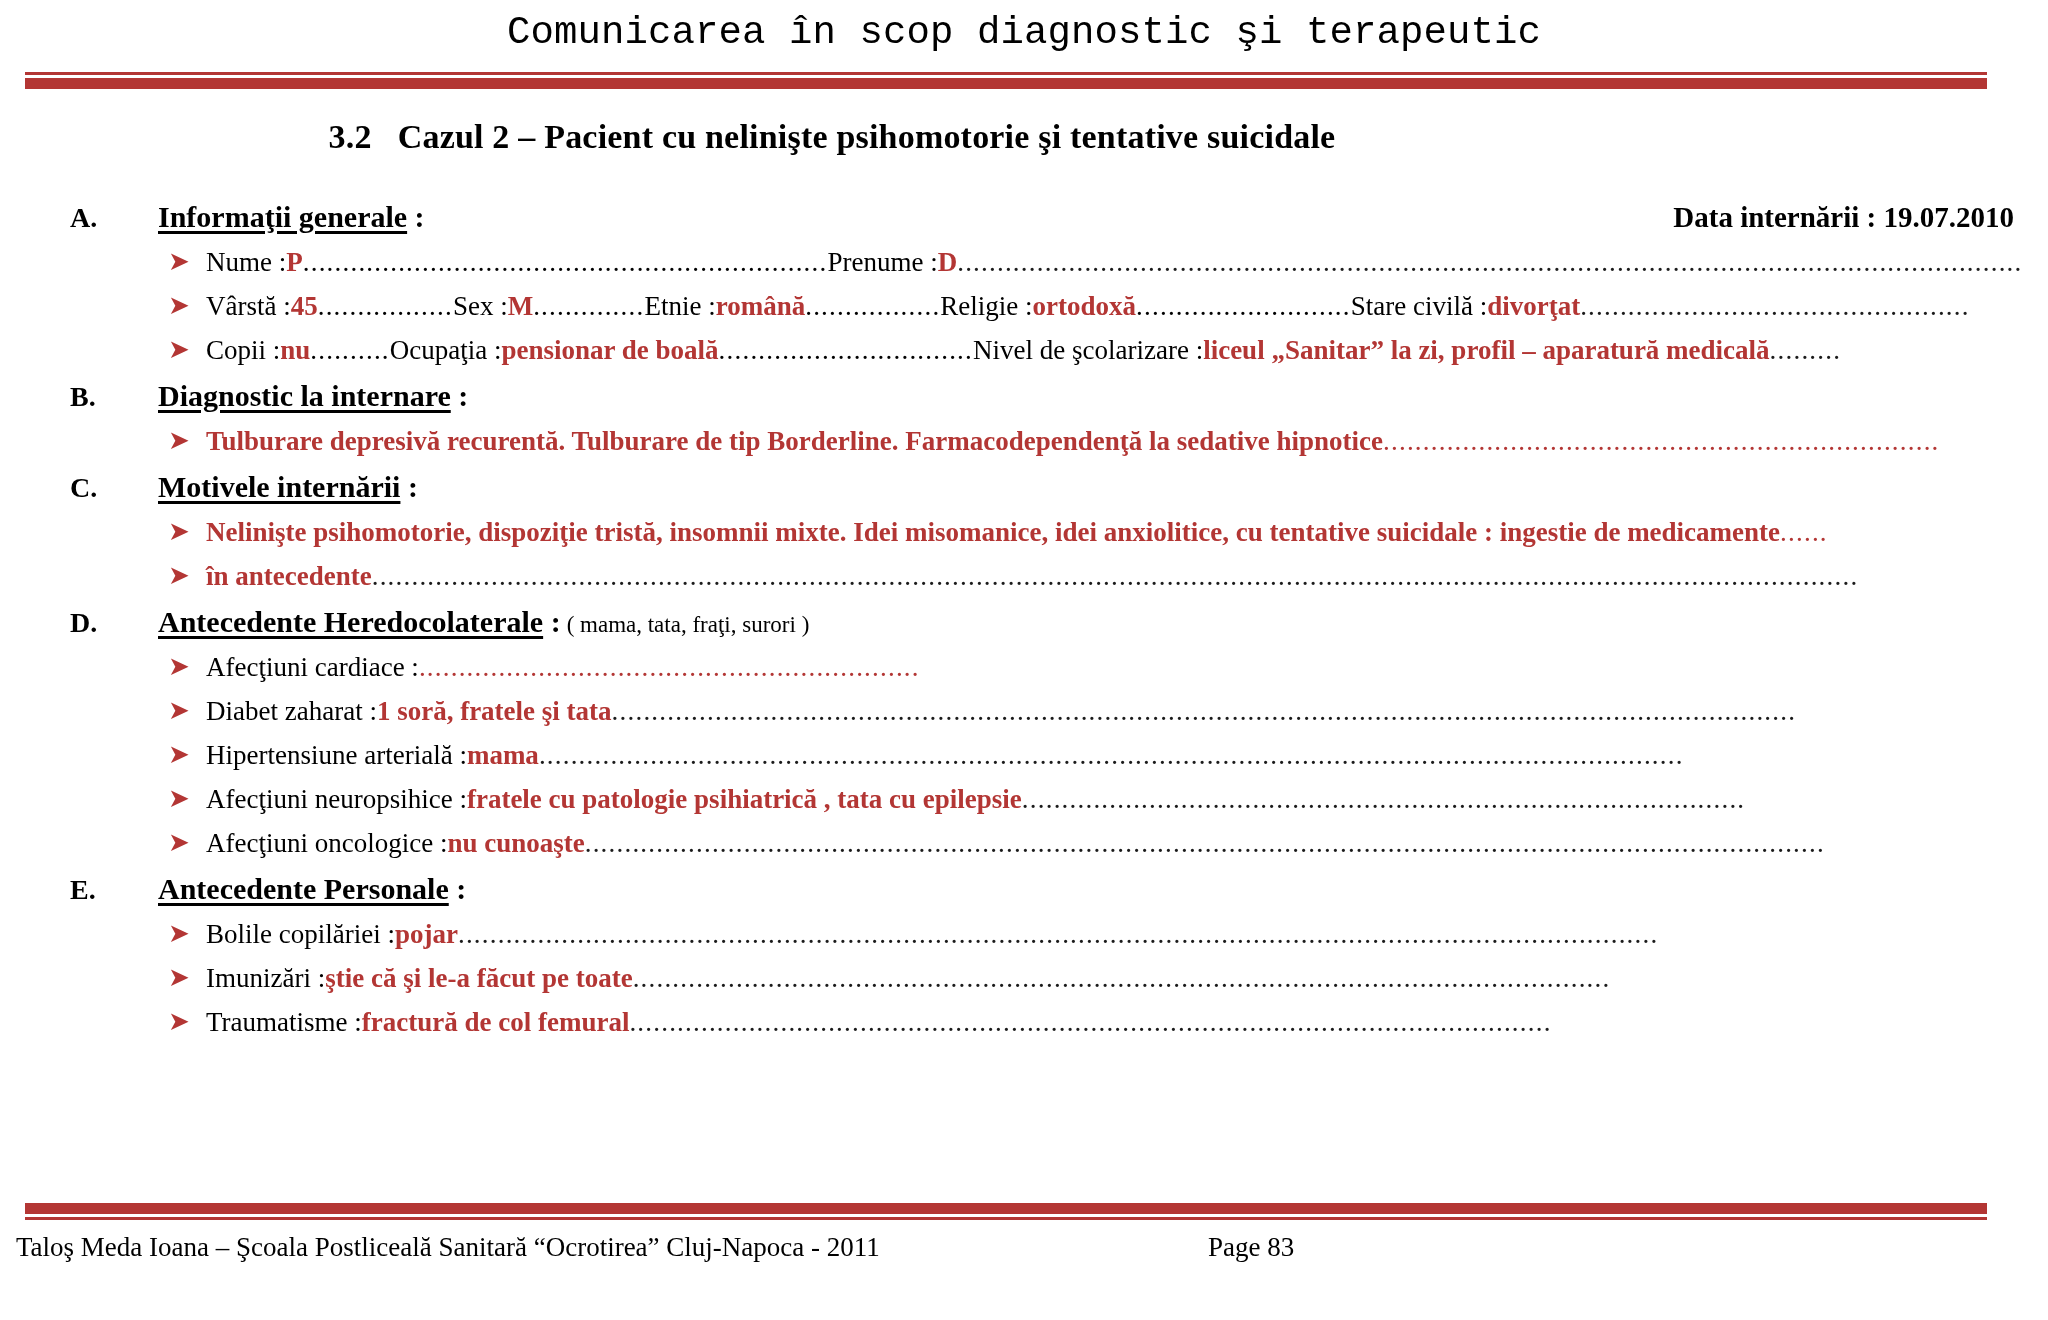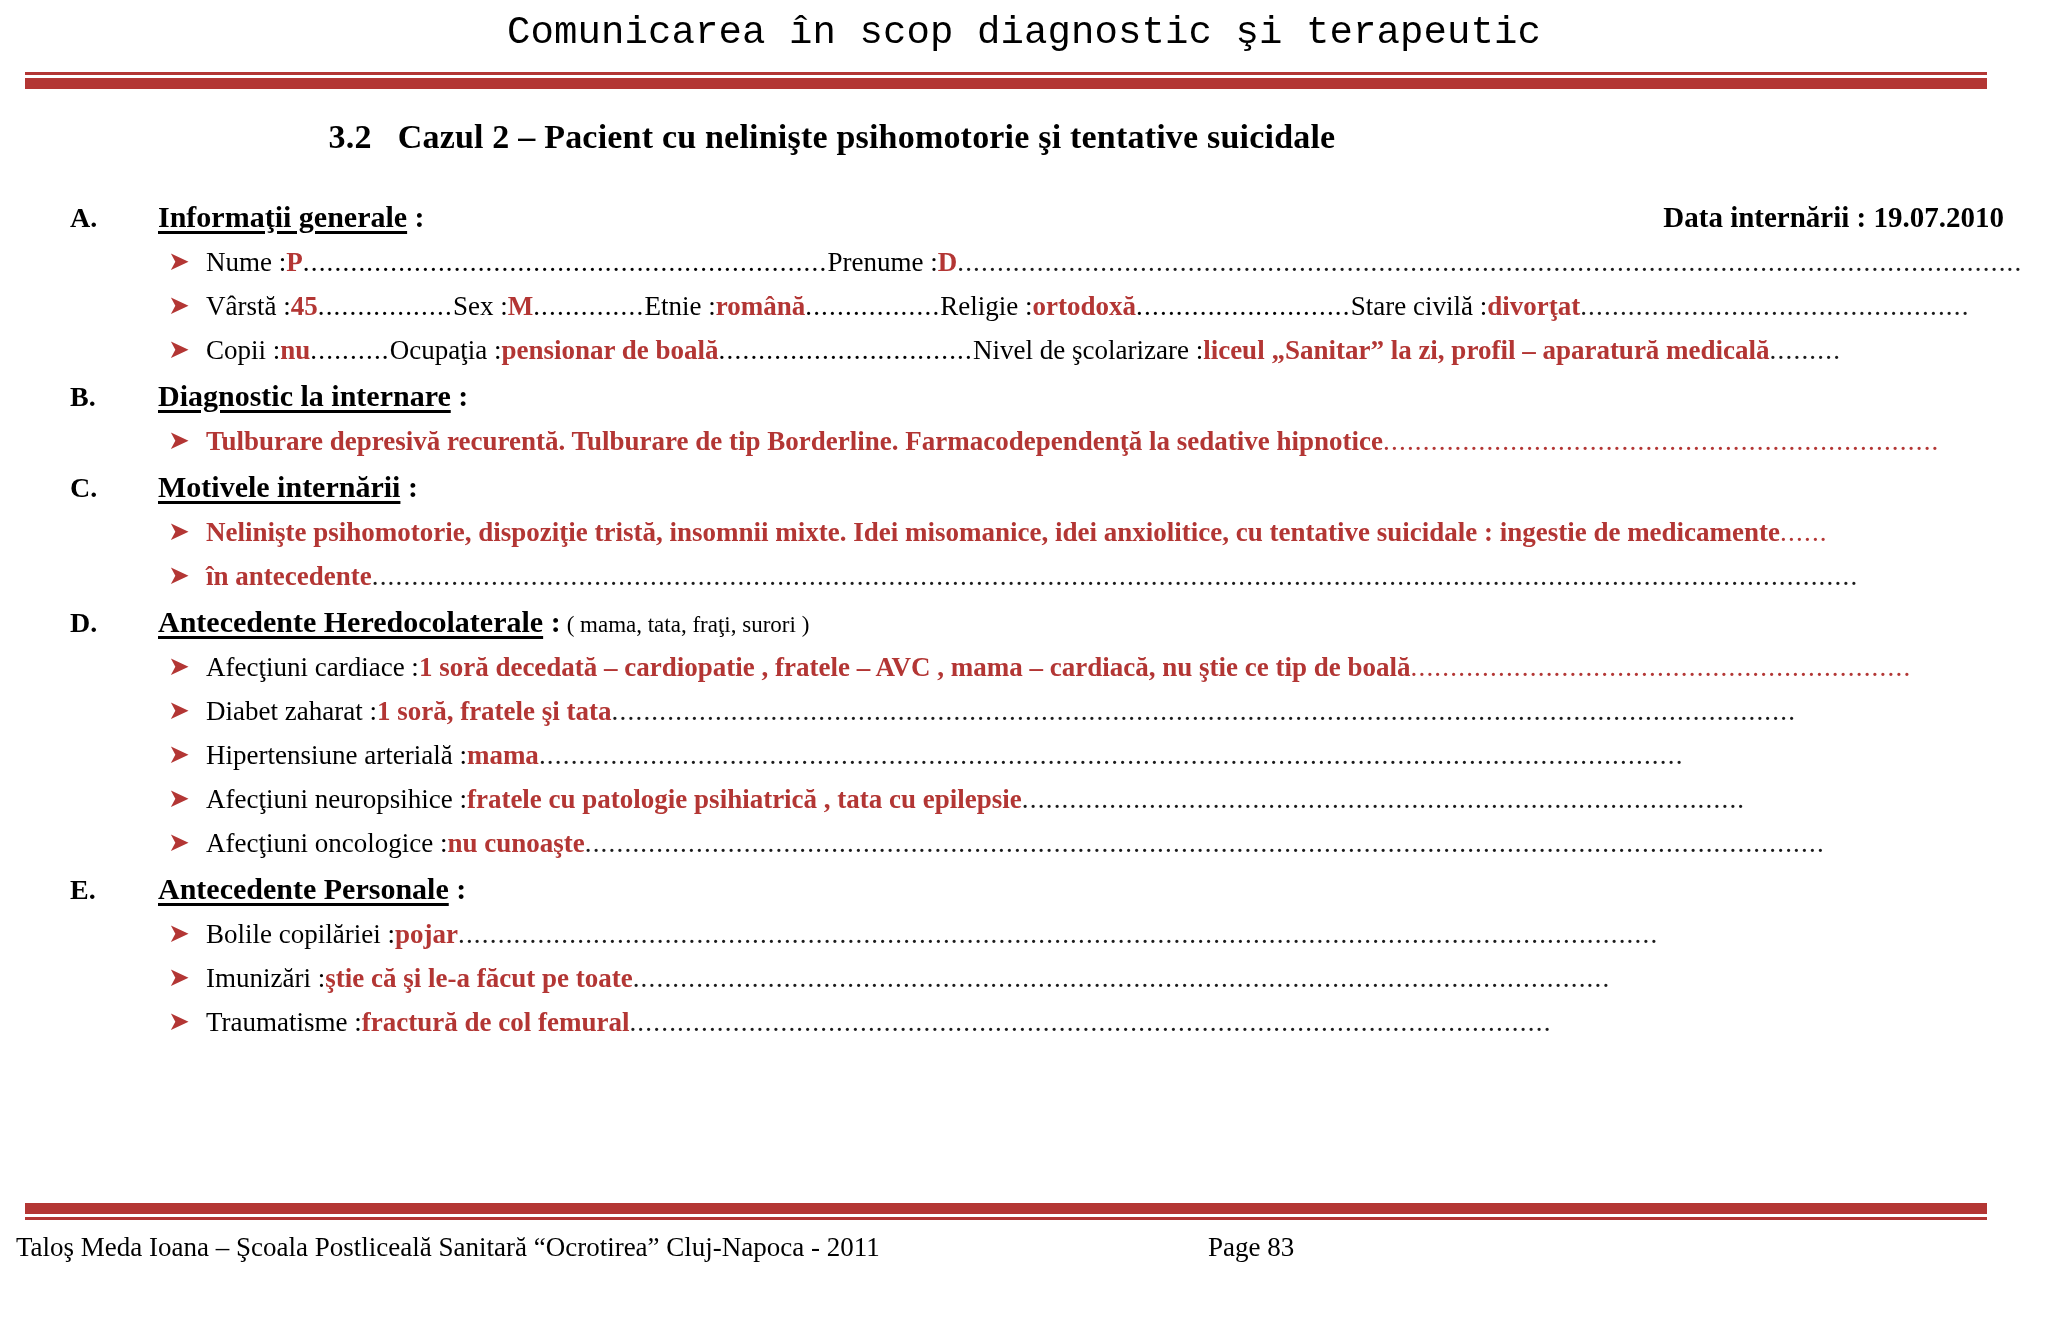--- a/index.html
+++ b/index.html
@@ -148,21 +148,21 @@
     color: #b33634;
     font-weight: bold;
   }
   .red-lead { color: #b33634; }
 
   
   .sec-head-right {
     margin-left: auto;
     font-size: 29px;
     font-weight: bold;
-    padding-right: 44px;
+    padding-right: 34px;
     white-space: pre;
   }
 
   
   .footer-rule {
     position: absolute;
     left: 25px;
     top: 1203px;
     width: 1962px;
     height: 17px;
@@ -302,21 +302,20 @@
   <div class="sec-head">
     <span class="sec-letter">D.</span>
     <span class="sec-name">Antecedente Heredocolaterale</span>
     <span class="sec-colon"> :</span>
     <span class="sec-paren">( mama, tata, fraţi, surori )</span>
   </div>
 
   <div class="bullet-row">
     <span class="arrow">➤</span>
     <span class="row-text">Afecţiuni cardiace : </span>
-    <span class="row-text red">1 soră decedată – cardiopatie , fratele – AVC , mama – cardiacă, nu ştie ce tip de boală</span>
     <span class="fill red-lead">...............................................................</span>
   </div>
 
   <div class="bullet-row">
     <span class="arrow">➤</span>
     <span class="row-text">Diabet zaharat : </span>
     <span class="row-text red">1 soră, fratele şi tata</span>
     <span class="fill">.....................................................................................................................................................</span>
   </div>
 

